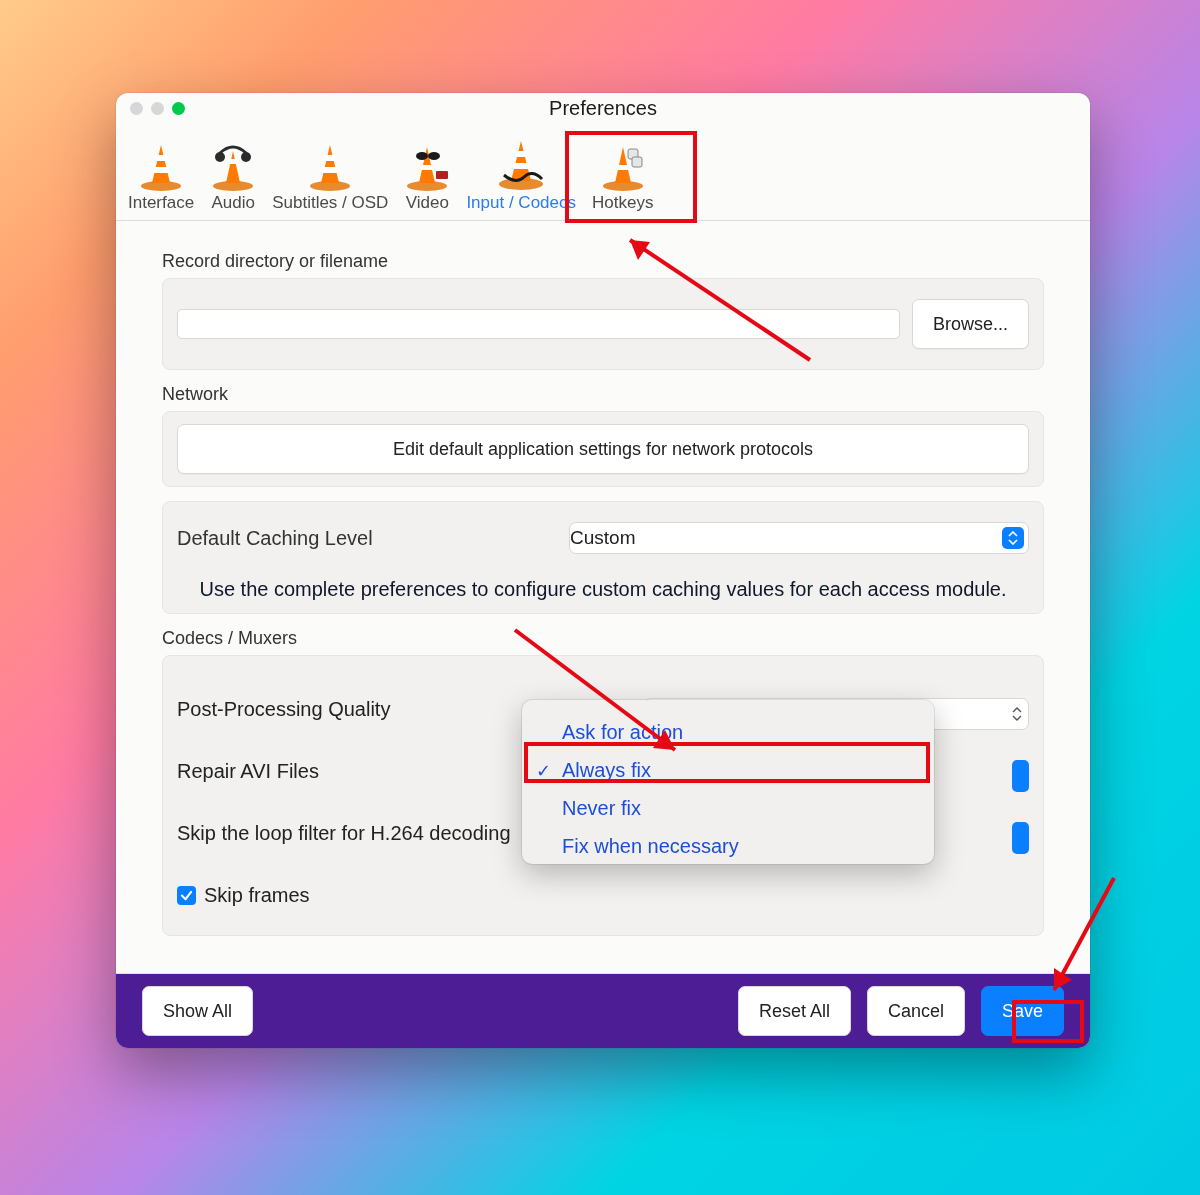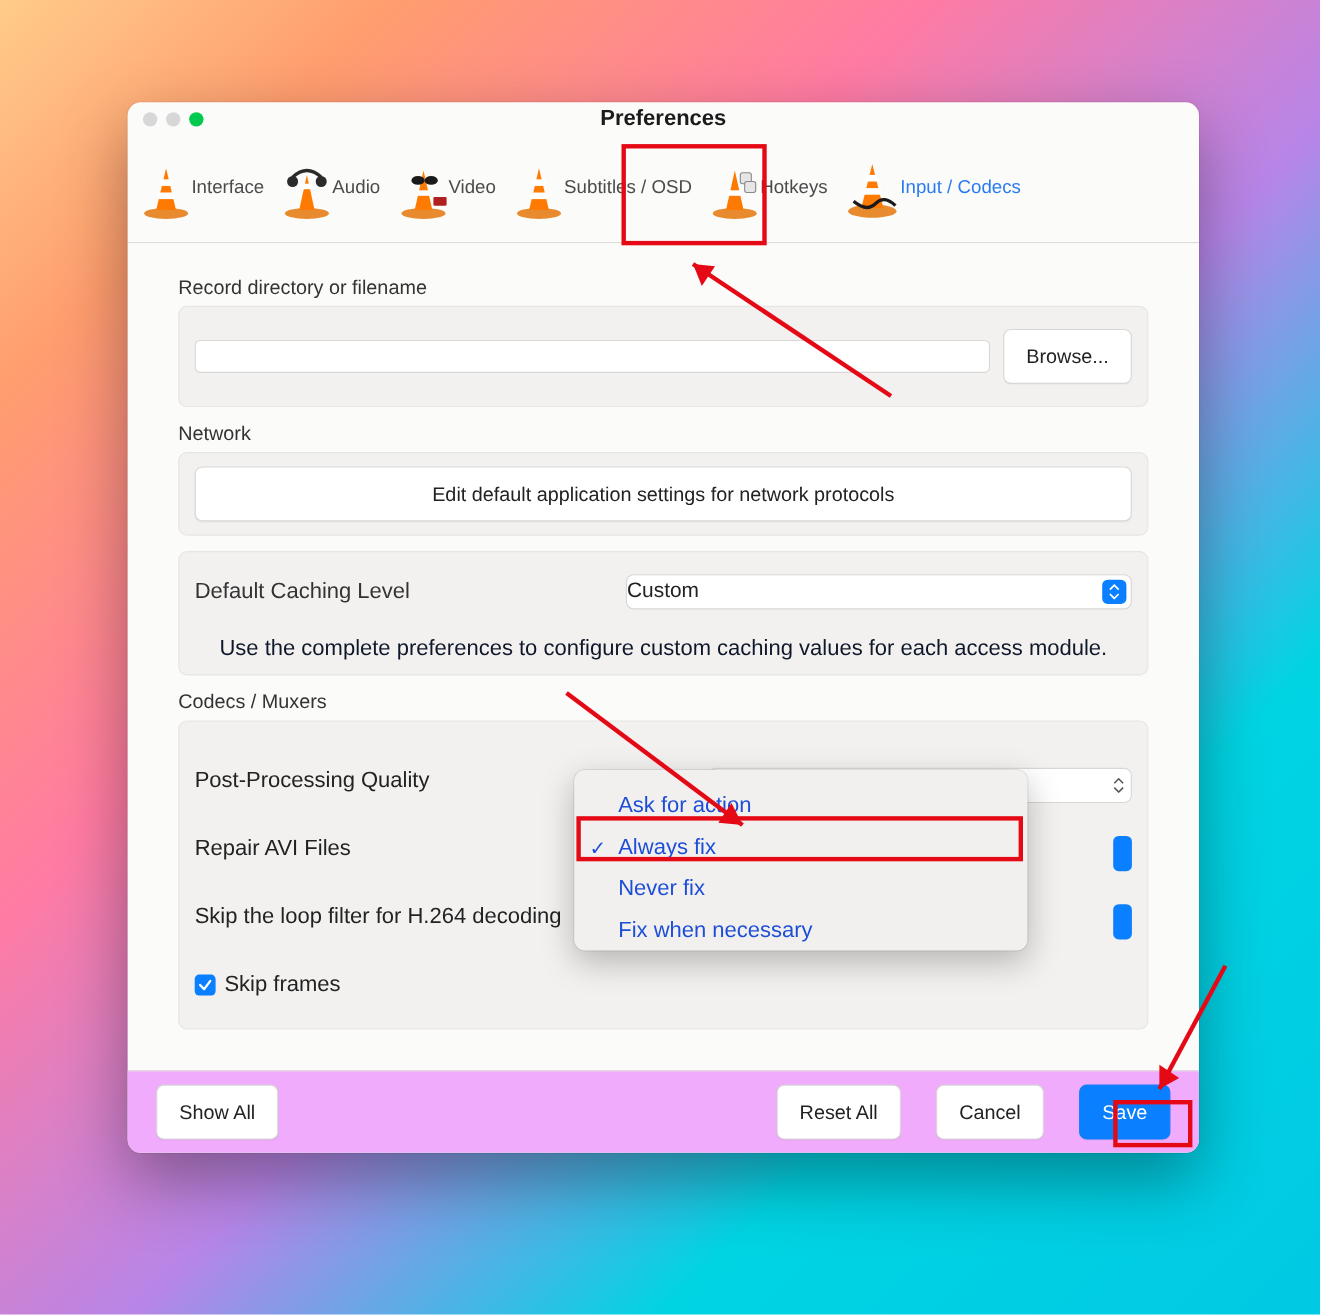--- a/index.html
+++ b/index.html
@@ -4,34 +4,34 @@
 <style>
 *{box-sizing:border-box;margin:0;padding:0;font-family:-apple-system,BlinkMacSystemFont,"Helvetica Neue",sans-serif}
 body{width:1200px;height:1195px;background:linear-gradient(135deg,#ffcc8a 0%,#ff9d6e 15%,#ff7ba3 35%,#b785e8 55%,#00d4e3 75%,#00c9e3 100%);overflow:hidden;position:relative}
 .window{position:absolute;left:116px;top:93px;width:974px;height:955px;background:#fbfbfa;border-radius:12px;box-shadow:0 25px 60px rgba(0,0,0,.35),0 0 0 1px rgba(0,0,0,.05);overflow:hidden}
 .titlebar{height:30px;display:flex;align-items:center;padding:0 14px;position:relative}
 .traffic{display:flex;gap:8px;align-items:center}
 .tl{width:13px;height:13px;border-radius:50%}
 .tl-close{background:#d7d7d7}
 .tl-min{background:#d7d7d7}
 .tl-zoom{background:#00ca4e}
-.wtitle{position:absolute;left:0;right:0;text-align:center;font-weight:700;font-size:20px;color:#1b1b1b}
+.wtitle{position:absolute;left:0;right:0;text-align:center;font-weight:400;font-size:20px;color:#1b1b1b}
 .toolbar{height:98px;display:flex;align-items:flex-start;padding:0 4px;border-bottom:1px solid #dcdcdc}
-.toolbtn{display:flex;flex-direction:row;align-items:center;justify-content:flex-end;height:94px;padding:4px 8px 4px;cursor:default;font-size:17px;color:#4b4b4b}
+.toolbtn{display:flex;flex-direction:column;align-items:center;justify-content:flex-end;height:94px;padding:4px 8px 4px;cursor:default;font-size:17px;color:#4b4b4b}
 .toolbtn .iconbox{height:60px;display:flex;align-items:flex-end;justify-content:center;margin-bottom:2px}
 .toolbtn.selected{color:#2a7bf1}
 .toolbtn.selected .lbl{color:#2a7bf1}
 .content{padding:18px 46px 10px;height:calc(100% - 30px - 98px - 75px);overflow:hidden}
 .section-label{font-size:18px;color:#333;margin:12px 0 6px}
 .groupbox{background:#f2f1f0;border:1px solid #e6e5e3;border-radius:8px;padding:12px 14px;margin-bottom:14px}
 .row{display:flex;align-items:center;gap:12px;margin:8px 0}
 .textinput{flex:1;height:30px;background:#fff;border:1px solid #d8d7d5;border-radius:5px;padding:0 8px;font-size:16px;color:#222}
 .macbtn{height:50px;padding:0 20px;background:#fff;border:1px solid #d8d7d5;border-radius:7px;font-size:18px;color:#222;box-shadow:0 1px 1px rgba(0,0,0,.03)}
 .widebtn{width:100%;text-align:center}
-.bottombar{position:absolute;left:0;right:0;bottom:0;height:75px;background:#f0abfc;border-top:1px solid #e1e0dd;display:flex;align-items:center;padding:0 26px;gap:32px}
+.bottombar{position:absolute;left:0;right:0;bottom:0;height:75px;background:#4c1d95;border-top:1px solid #e1e0dd;display:flex;align-items:center;padding:0 26px;gap:16px}
 .spacer{flex:1}
 .primary{background:#0a7fff;color:#fff;border-color:#0a7fff}
 .select{flex:1;height:32px;background:#fff;border:1px solid #d8d7d5;border-radius:7px;display:flex;align-items:center;padding:0 0;font-size:19px;color:#222;position:relative}
 .select .arrows{position:absolute;right:4px;top:4px;bottom:4px;width:22px;background:#0a7fff;border-radius:5px;display:flex;flex-direction:column;align-items:center;justify-content:center;gap:0}
 .arrows svg{width:10px;height:7px}
 .small-label{font-size:20px;color:#333}
 .hint{font-size:20px;color:#0f172a;text-align:center;margin-top:24px}
 .chk{width:19px;height:19px;border-radius:4px;background:#0a7fff;display:inline-flex;align-items:center;justify-content:center;margin-right:8px}
 .chk svg{width:13px;height:13px}
 .checklabel{font-size:20px;color:#222;display:flex;align-items:center;margin:10px 0}
@@ -85,63 +85,63 @@
             <circle cx="10" cy="16" r="5" fill="#2b2b2b"></circle>
             <circle cx="36" cy="16" r="5" fill="#2b2b2b"></circle>
           </svg>
       </div>
       <span class="lbl">Audio</span>
     </div>
     <div class="toolbtn">
       <div class="iconbox">
         <svg width="46" height="50" viewBox="0 0 46 50">
             <ellipse cx="23" cy="45" rx="20" ry="5" fill="#e88b2e"></ellipse>
+            <path d="M23 4 L32 42 L14 42 Z" fill="#ff7a00"></path>
+            <rect x="17" y="14" width="12" height="6" fill="#fff"></rect>
+            <rect x="15" y="26" width="16" height="6" fill="#fff"></rect>
+          </svg>
+      </div>
+      <span class="lbl">Subtitles / OSD</span>
+    </div>
+    <div class="toolbtn">
+      <div class="iconbox">
+        <svg width="46" height="50" viewBox="0 0 46 50">
+            <ellipse cx="23" cy="45" rx="20" ry="5" fill="#e88b2e"></ellipse>
             <path d="M23 6 L31 42 L15 42 Z" fill="#ff7a00"></path>
             <rect x="17" y="24" width="12" height="5" fill="#fff"></rect>
             <ellipse cx="18" cy="15" rx="6" ry="4" fill="#1a1a1a"></ellipse>
             <ellipse cx="30" cy="15" rx="6" ry="4" fill="#1a1a1a"></ellipse>
             <rect x="32" y="30" width="12" height="8" fill="#b02020" rx="1"></rect>
           </svg>
       </div>
       <span class="lbl">Video</span>
-    </div>
-    <div class="toolbtn">
-      <div class="iconbox">
-        <svg width="46" height="50" viewBox="0 0 46 50">
-            <ellipse cx="23" cy="45" rx="20" ry="5" fill="#e88b2e"></ellipse>
-            <path d="M23 4 L32 42 L14 42 Z" fill="#ff7a00"></path>
-            <rect x="17" y="14" width="12" height="6" fill="#fff"></rect>
-            <rect x="15" y="26" width="16" height="6" fill="#fff"></rect>
-          </svg>
-      </div>
-      <span class="lbl">Subtitles / OSD</span>
-    </div>
-    <div class="toolbtn">
-      <div class="iconbox">
-        <svg width="46" height="50" viewBox="0 0 46 50">
-            <ellipse cx="23" cy="45" rx="20" ry="5" fill="#e88b2e"></ellipse>
-            <path d="M23 6 L31 42 L15 42 Z" fill="#ff7a00"></path>
-            <rect x="17" y="24" width="12" height="5" fill="#fff"></rect>
-            <rect x="28" y="8" width="10" height="10" fill="#e6e6e6" stroke="#888" rx="2"></rect>
-            <rect x="32" y="16" width="10" height="10" fill="#e6e6e6" stroke="#888" rx="2"></rect>
-          </svg>
-      </div>
-      <span class="lbl">Hotkeys</span>
     </div>
     <div class="toolbtn selected">
       <div class="iconbox">
         <svg width="50" height="54" viewBox="0 0 50 54">
             <ellipse cx="25" cy="47" rx="22" ry="6" fill="#e88b2e"></ellipse>
             <path d="M25 4 L35 44 L15 44 Z" fill="#ff7a00"></path>
             <rect x="19" y="14" width="12" height="6" fill="#fff"></rect>
             <rect x="17" y="26" width="16" height="6" fill="#fff"></rect>
             <path d="M8 38 Q20 48 28 40 Q36 32 46 42" stroke="#1a1a1a" stroke-width="3" fill="none"></path>
           </svg>
       </div>
       <span class="lbl">Input / Codecs</span>
+    </div>
+    <div class="toolbtn">
+      <div class="iconbox">
+        <svg width="46" height="50" viewBox="0 0 46 50">
+            <ellipse cx="23" cy="45" rx="20" ry="5" fill="#e88b2e"></ellipse>
+            <path d="M23 6 L31 42 L15 42 Z" fill="#ff7a00"></path>
+            <rect x="17" y="24" width="12" height="5" fill="#fff"></rect>
+            <rect x="28" y="8" width="10" height="10" fill="#e6e6e6" stroke="#888" rx="2"></rect>
+            <rect x="32" y="16" width="10" height="10" fill="#e6e6e6" stroke="#888" rx="2"></rect>
+          </svg>
+      </div>
+      <span class="lbl">Hotkeys</span>
     </div>
   </div>
 
   <div class="content">
 
     <div class="section-label">Record directory or filename</div>
     <div class="groupbox">
       <div class="row">
         <input class="textinput" value="" style="">
         <button class="macbtn">Browse...</button>

